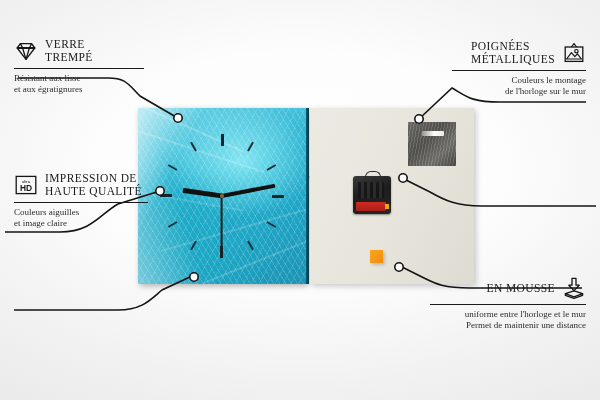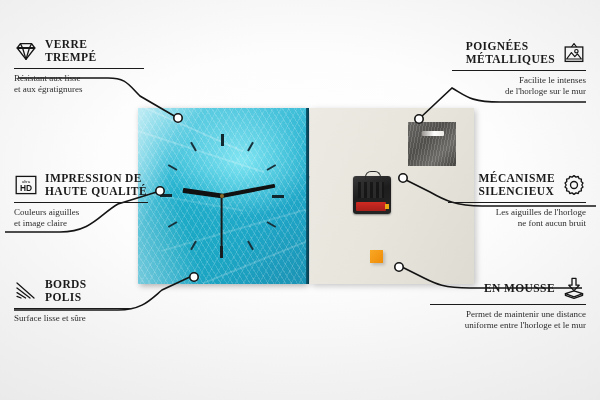--- a/index.html
+++ b/index.html
@@ -91,21 +91,21 @@
   .hand.second{width:1.6px;height:62px;margin-left:-.8px;margin-top:-62px;background:#1b1b1b;}
   .pin{position:absolute;left:50%;top:50%;width:4px;height:4px;margin:-2px 0 0 -2px;border-radius:50%;background:#8a6b2a;}
 
   
   .callout{position:absolute;}
   .callout .head{display:flex;align-items:center;gap:7px;}
   .callout.left .head{justify-content:flex-start;}
   .callout.right .head{justify-content:flex-end;}
   .title{
     font-family:"Liberation Serif", serif;
-    font-weight:700;font-size:11.5px;letter-spacing:.4px;color:#1a1a1a;
+    font-weight:400;font-size:11.5px;letter-spacing:.4px;color:#1a1a1a;
     line-height:13px;text-transform:uppercase;
   }
   .callout.right .title{text-align:left;}
   .rule{height:1px;background:#1b1b1b;margin:4px 0 4px 0;}
   .desc{
     font-family:"Liberation Serif", serif;
     font-size:9px;line-height:11px;color:#2c2c2c;
   }
   .callout.right .desc{text-align:right;}
   .ic{flex:0 0 auto;width:24px;height:24px;}
@@ -246,90 +246,53 @@
       <div>
         <div class="title">IMPRESSION DE</div>
         <div class="title">HAUTE QUALITÉ</div>
       </div>
     </div>
     <div class="rule"></div>
     <div class="desc">Couleurs aiguilles</div>
     <div class="desc">et image claire</div>
   </div>
 
-  <div class="callout left" style="left:14px;top:278px;width:118px;">
-    <div class="head">
-      <span class="ic">
-        <svg viewBox="0 0 24 24">
-            <g stroke="#151515" stroke-width="1.25" stroke-linecap="round">
-          <path d="M3 4 L20 19"></path>
-              <path d="M3 9 L16 19"></path>
-              <path d="M3 13.6 L11.6 19"></path>
-              <path d="M3 17.4 L7 19"></path>
-        </g>
-          </svg>
-      </span>
-      <div>
-        <div class="title">BORDS</div>
-        <div class="title">POLIS</div>
-      </div>
-    </div>
-    <div class="rule"></div>
-    <div class="desc">Surface lisse et sûre</div>
-  </div>
 
   <div class="callout right" style="left:452px;top:40px;width:134px;">
     <div class="head">
       <div>
         <div class="title">POIGNÉES</div>
         <div class="title">MÉTALLIQUES</div>
       </div>
       <span class="ic">
         <svg viewBox="0 0 24 24">
           <path d="M9.4 6 L12 2.6 L14.6 6" fill="none" stroke="#151515" stroke-width="1.2" stroke-linejoin="round"></path>
           <rect x="3.2" y="6" width="17.6" height="14.4" fill="none" stroke="#151515" stroke-width="1.3"></rect>
           <path d="M4.6 18 L9.4 11.6 L12.8 15.6 L15.4 12.8 L19.4 18 Z" fill="none" stroke="#151515" stroke-width="1.2" stroke-linejoin="round"></path>
           <circle cx="14.4" cy="10.2" r="1.7" fill="none" stroke="#151515" stroke-width="1.2"></circle>
         </svg>
       </span>
     </div>
     <div class="rule"></div>
-    <div class="desc">Facilite le intenses</div>
+    <div class="desc">Couleurs le montage</div>
     <div class="desc">de l'horloge sur le mur</div>
   </div>
 
-  <div class="callout right" style="left:448px;top:172px;width:138px;">
-    <div class="head">
-      <div>
-        <div class="title">MÉCANISME</div>
-        <div class="title">SILENCIEUX</div>
-      </div>
-      <span class="ic">
-        <svg viewBox="0 0 24 24">
-          <path d="M12 2.6 L13.9 4.1 L16.2 3.5 L17.1 5.7 L19.4 6.1 L19.2 8.5 L21 10 L19.8 12 L21 14 L19.2 15.5 L19.4 17.9 L17.1 18.3 L16.2 20.5 L13.9 19.9 L12 21.4 L10.1 19.9 L7.8 20.5 L6.9 18.3 L4.6 17.9 L4.8 15.5 L3 14 L4.2 12 L3 10 L4.8 8.5 L4.6 6.1 L6.9 5.7 L7.8 3.5 L10.1 4.1 Z" fill="none" stroke="#151515" stroke-width="1.35" stroke-linejoin="round"></path>
-          <circle cx="12" cy="12" r="3.5" fill="none" stroke="#151515" stroke-width="1.35"></circle>
-        </svg>
-      </span>
-    </div>
-    <div class="rule"></div>
-    <div class="desc">Les aiguilles de l'horloge</div>
-    <div class="desc">ne font aucun bruit</div>
-  </div>
 
   <div class="callout right" style="left:430px;top:276px;width:156px;">
     <div class="head">
       <div>
         <div class="title">EN MOUSSE</div>
       </div>
       <span class="ic">
         <svg viewBox="0 0 24 24">
           <path d="M10 2.4 H14 V9.2 H17.2 L12 14.6 L6.8 9.2 H10 Z" fill="none" stroke="#151515" stroke-width="1.3" stroke-linejoin="round"></path>
           <path d="M12 14.8 L3.4 17.6 L12 20.8 L20.6 17.6 Z" fill="none" stroke="#151515" stroke-width="1.3" stroke-linejoin="round"></path>
           <path d="M3.4 17.6 V19.3 L12 22.4 L20.6 19.3 V17.6" fill="none" stroke="#151515" stroke-width="1.3" stroke-linejoin="round"></path>
         </svg>
       </span>
     </div>
     <div class="rule"></div>
+    <div class="desc">uniforme entre l'horloge et le mur</div>
     <div class="desc">Permet de maintenir une distance</div>
-    <div class="desc">uniforme entre l'horloge et le mur</div>
   </div>
 
 </div>
 
 </body></html>

